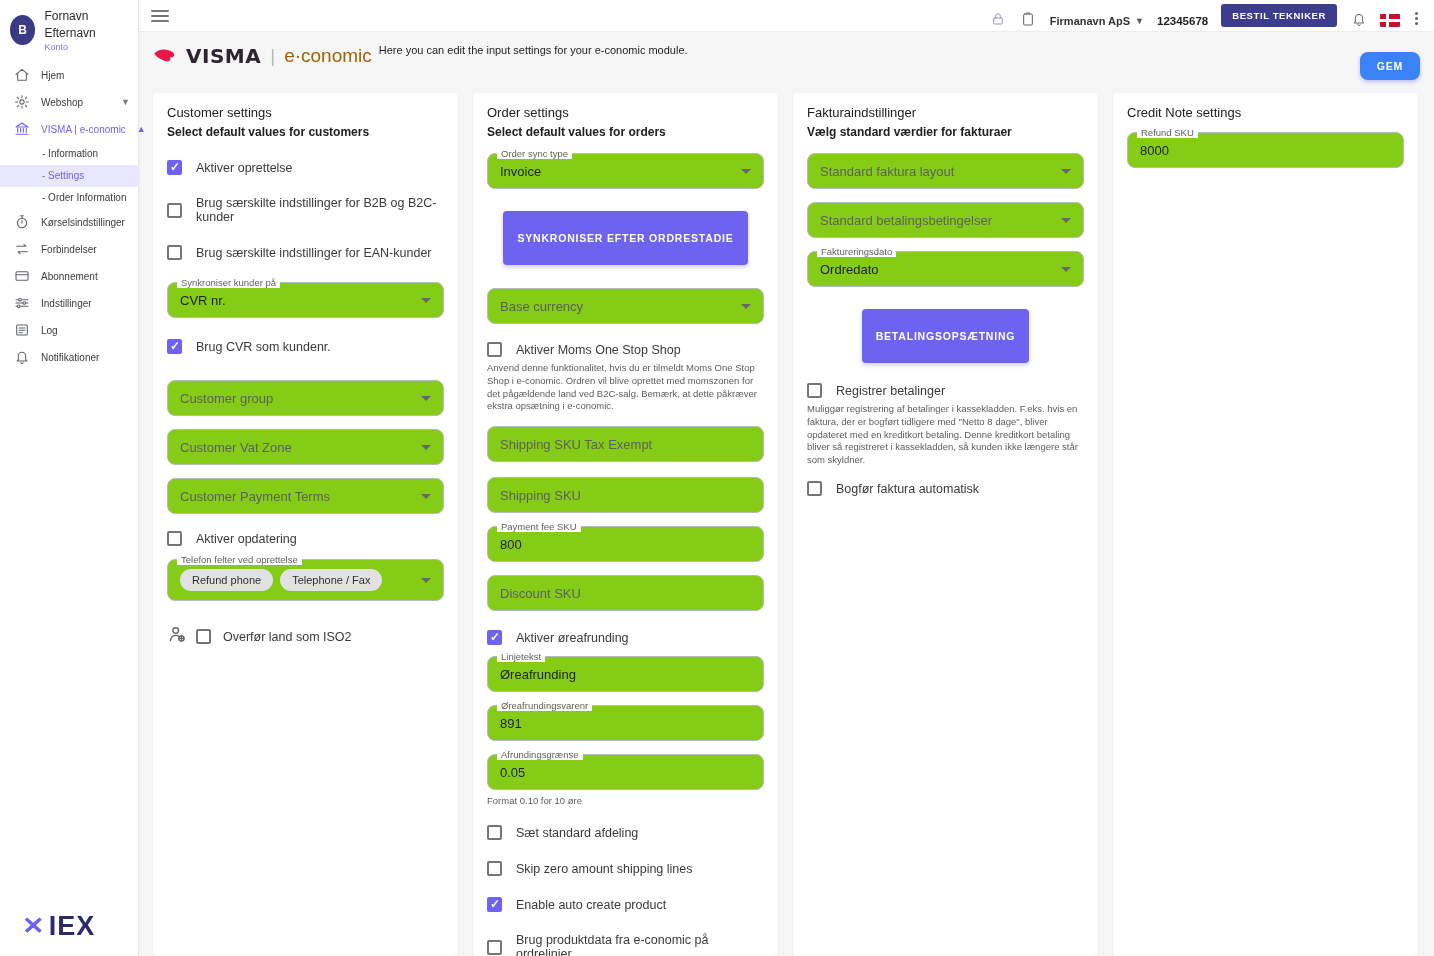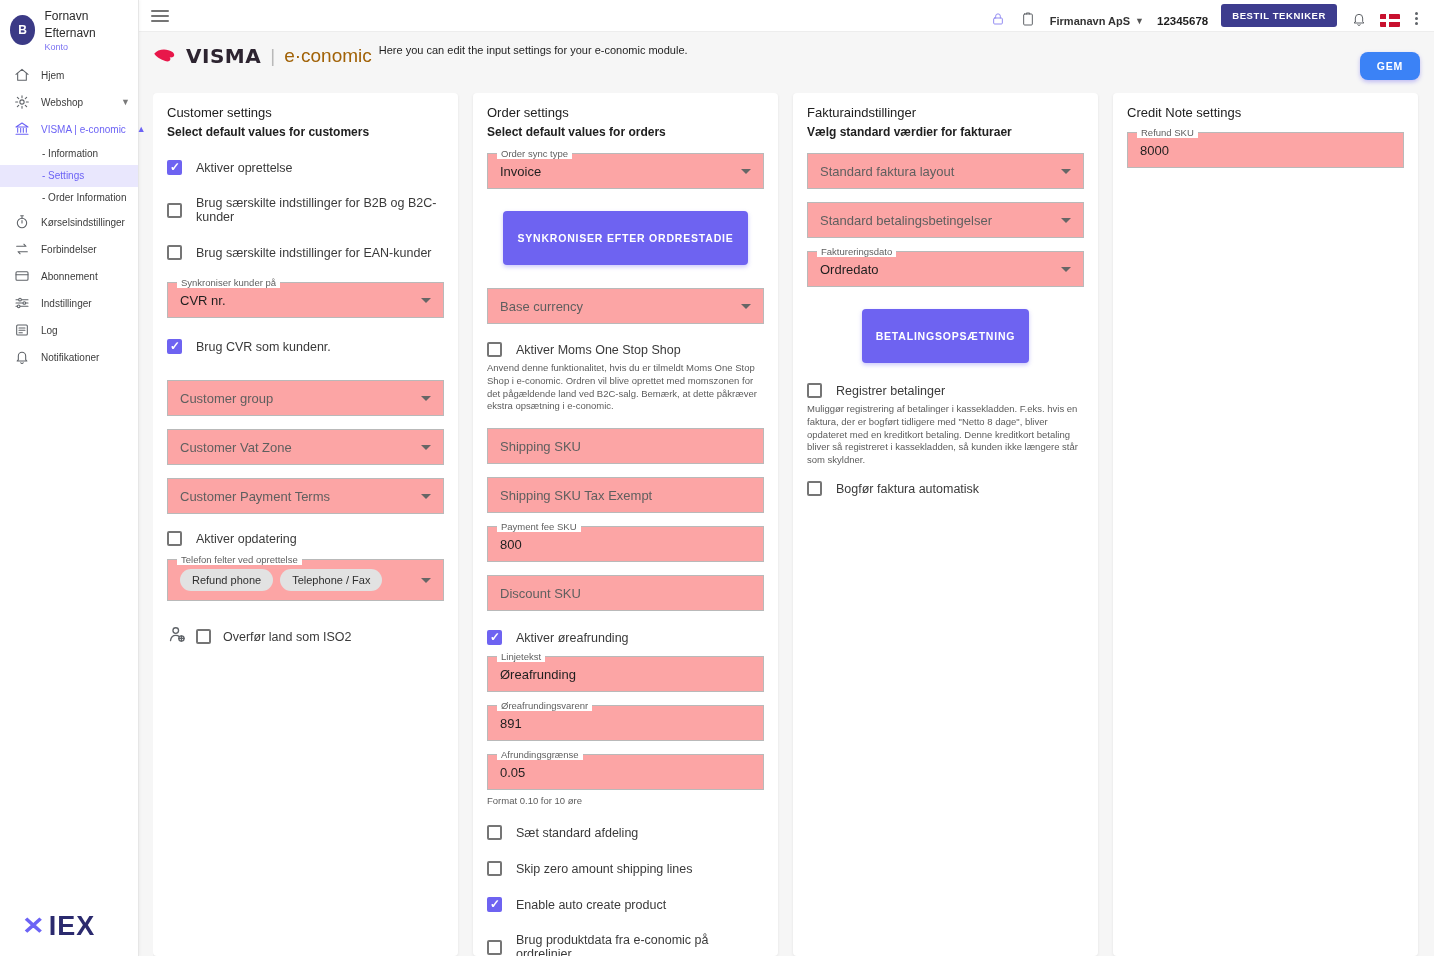--- a/index.html
+++ b/index.html
@@ -76,22 +76,22 @@
   
   .cbrow{display:flex;align-items:center;gap:14px;margin-top:21px;cursor:pointer}
   .cbrow.tight{margin-bottom:2px}
   .cb{width:15px;height:15px;min-width:15px;border:2px solid #757575;border-radius:2px;position:relative;background:#fff}
   .cb.on{background:#6e63f1;border-color:#6e63f1}
   .cb.on::after{content:"✓";position:absolute;left:1px;top:-2px;color:#fff;font-size:12px;font-weight:bold}
   .cblabel{font-size:12.5px;color:#3a3a3a}
   .help{font-size:9.5px;color:#5c5c5c;line-height:1.35;margin-top:5px}
 
   
-  .field{position:relative;border:1px solid #b9b9b9;border-radius:0;min-height:36px;
-    display:flex;align-items:center;padding:0 12px;margin-top:16px;background:#fca5a5;cursor:pointer}
+  .field{position:relative;border:1px solid #b9b9b9;border-radius:8px;min-height:36px;
+    display:flex;align-items:center;padding:0 12px;margin-top:16px;background:#84cc16;cursor:pointer}
   .flabel{position:absolute;top:-6px;left:9px;background:#fff;padding:0 4px;font-size:9.5px;color:#5f5f5f;white-space:nowrap}
   .fvalue{font-size:13px;color:#1f1f1f}
   .fplaceholder{font-size:13px;color:#5f5f5f}
   .arrow{margin-left:auto;width:0;height:0;border-left:5px solid transparent;
     border-right:5px solid transparent;border-top:5.5px solid #666}
   .chips{display:flex;gap:7px;align-items:center;padding:6px 0}
   .chip{background:#e2e2e2;border-radius:14px;padding:5px 12px;font-size:11px;color:#2f2f2f;white-space:nowrap}
   .field.tall{min-height:42px}
 
   .btn-purple{display:block;margin:22px auto 0 auto;background:#6e63f1;color:#fff;border:none;
@@ -363,25 +363,25 @@
             <span class="fplaceholder">Base currency</span>
             <span class="arrow"></span>
           </div>
 
           <div class="cbrow tight" style="margin-top:18px">
             <span class="cb"></span>
             <span class="cblabel">Aktiver Moms One Stop Shop</span>
           </div>
           <p class="help">Anvend denne funktionalitet, hvis du er tilmeldt Moms One Stop Shop i e-conomic. Ordren vil blive oprettet med momszonen for det pågældende land ved B2C-salg. Bemærk, at dette påkræver ekstra opsætning i e-conomic.</p>
 
+          <div class="field" style="margin-top:13px">
+            <span class="fplaceholder">Shipping SKU Tax Exempt</span>
+          </div>
           <div class="field" style="margin-top:15px">
             <span class="fplaceholder">Shipping SKU</span>
-          </div>
-          <div class="field" style="margin-top:13px">
-            <span class="fplaceholder">Shipping SKU Tax Exempt</span>
           </div>
           <div class="field" style="margin-top:13px">
             <span class="flabel">Payment fee SKU</span>
             <span class="fvalue">800</span>
           </div>
           <div class="field" style="margin-top:13px">
             <span class="fplaceholder">Discount SKU</span>
           </div>
 
           <div class="cbrow tight" style="margin-top:19px">

